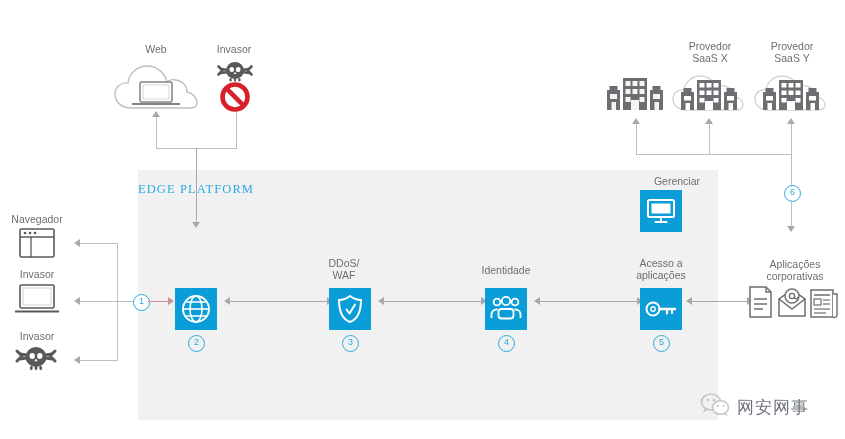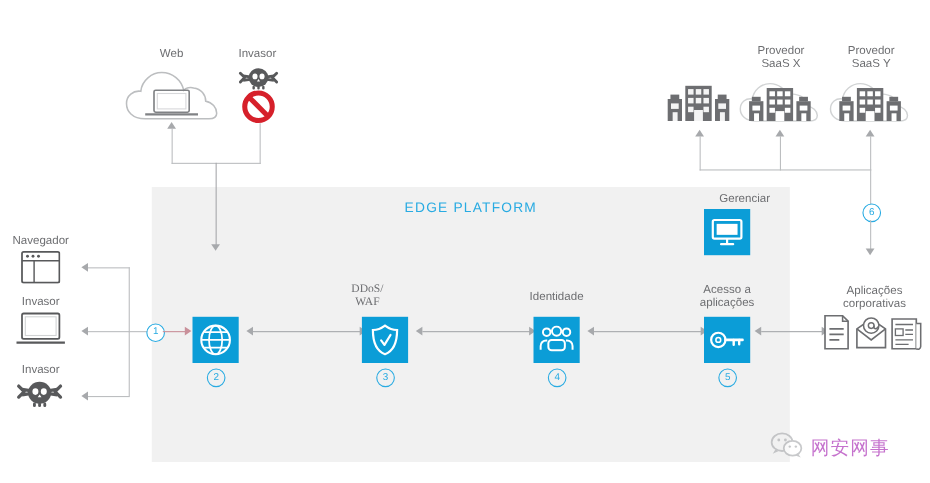--- a/index.html
+++ b/index.html
@@ -13,23 +13,22 @@
   }
   #stage{position:absolute;left:0;top:0;width:845px;height:439px;}
   .abs{position:absolute;}
   
   #edge-panel{
     left:138px;top:170px;width:580px;height:250px;
     background:#f1f1f1;
   }
   #edge-title{
     left:138px;top:182px;width:580px;
-    text-align:center;
     font-size:12.5px;letter-spacing:1.1px;
-    color:#29abe2;font-weight:400;
+    color:#29abe2;font-weight:400;font-family:Liberation Serif, serif;
   }
   
   .lbl{
     font-size:10.5px;line-height:12px;color:#6d6e71;
     text-align:center;font-weight:400;
   }
   
   .tile{
     width:42px;height:42px;background:#0b9dd7;
     display:flex;align-items:center;justify-content:center;
@@ -54,21 +53,21 @@
   .arr-r.pink{border-left-color:#c9909a;}
   
   .gicon svg{display:block;}
   
   #watermark{
     left:700px;top:392px;
     display:flex;align-items:center;gap:7px;
     opacity:.62;
   }
   #watermark .wm-text{
-    font-size:17px;color:#a21caf;letter-spacing:1px;
+    font-size:17px;color:#0f172a;letter-spacing:1px;
     font-family:"DejaVu Sans", sans-serif;
   }
 </style>
 </head>
 <body>
 
 <div id="stage">
 
   <div class="abs" id="edge-panel"></div>
   <div class="abs" id="edge-title">EDGE PLATFORM</div>
@@ -271,21 +270,21 @@
       <line x1="2" y1="15" x2="28" y2="15" stroke="#ffffff" stroke-width="1.6"></line>
       <path d="M4.6 8 H25.4 M4.6 22 H25.4" fill="none" stroke="#ffffff" stroke-width="1.5"></path>
     </svg>
   </div>
   <div class="abs badge on-gray" style="left:188px;top:335px;">2</div>
 
   <div class="abs hline" style="left:230px;top:301px;width:98px;"></div>
   <div class="abs arr arr-l" style="left:224px;top:297px;"></div>
   <div class="abs arr arr-r" style="left:327px;top:297px;"></div>
 
-  <div class="abs lbl" style="left:294px;top:257px;width:80px;font-family:Liberation Serif, serif;">
+  <div class="abs lbl" style="left:304px;top:257px;width:80px;">
     <div>DDoS/</div>
     <div>WAF</div>
   </div>
   <div class="abs tile" style="left:329px;top:288px;">
     <svg width="28" height="30" viewBox="0 0 28 30">
       <path d="M14 2 C10 5 6 6 3 6 C3 17 6 25 14 28 C22 25 25 17 25 6 C22 6 18 5 14 2 Z" fill="none" stroke="#ffffff" stroke-width="2"></path>
       <path d="M10.5 15.5 l3 4 l5.5 -9" fill="none" stroke="#ffffff" stroke-width="2" stroke-linecap="round" stroke-linejoin="round"></path>
     </svg>
   </div>
   <div class="abs badge on-gray" style="left:342px;top:335px;">3</div>

